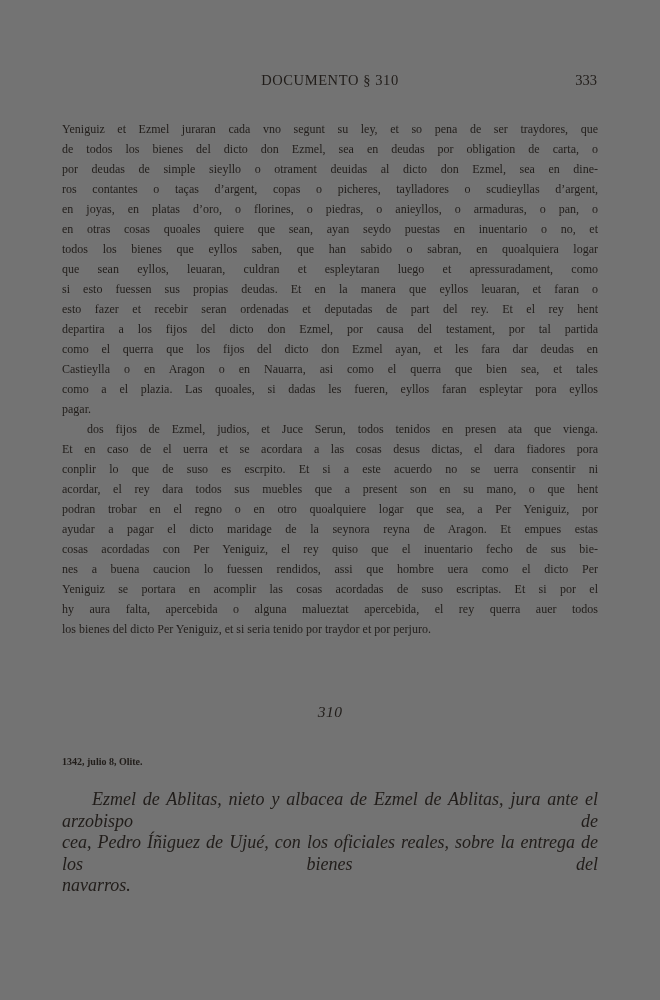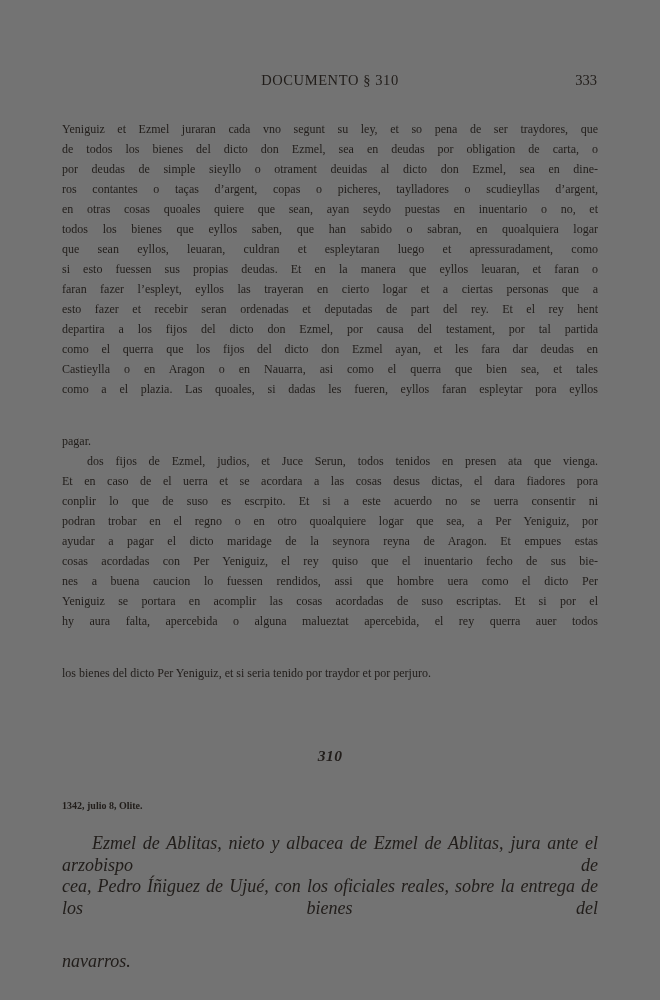--- a/index.html
+++ b/index.html
@@ -46,31 +46,30 @@
     margin-top: 30px;
     font-size: 12px;
     line-height: 20px;
   }
   .line {
     text-align: justify;
     text-align-last: justify;
   }
   .line.last {
     text-align-last: left;
-    margin-top: 32px;
   }
   .para-indent .line:first-child {
     text-indent: 25px;
   }
   
   .doc-number {
     margin-top: 63px;
     line-height: 20px;
     font-size: 15.5px;
-    font-weight: bold;
+    font-weight: normal;
     font-style: italic;
     text-align: center;
     letter-spacing: 0.5px;
   }
   
   .date-line {
     margin-top: 30px;
     line-height: 20px;
     font-size: 10px;
     font-weight: bold;
@@ -96,36 +95,37 @@
       <span class="running-title">DOCUMENTO § 310</span>
       <span class="page-number">333</span>
     </div>
 
     <div class="body-text">
       <div class="para">
           <div class="line">Yeniguiz et Ezmel juraran cada vno segunt su ley, et so pena de ser traydores, que</div>
           <div class="line">de todos los bienes del dicto don Ezmel, sea en deudas por obligation de carta, o</div>
           <div class="line">por deudas de simple sieyllo o otrament deuidas al dicto don Ezmel, sea en dine-</div>
           <div class="line">ros contantes o taças d’argent, copas o picheres, taylladores o scudieyllas d’argent,</div>
+          <div class="line">en joyas, en platas d’oro, o florines, o piedras, o anieyllos, o armaduras, o pan, o</div>
           <div class="line">en otras cosas quoales quiere que sean, ayan seydo puestas en inuentario o no, et</div>
           <div class="line">todos los bienes que eyllos saben, que han sabido o sabran, en quoalquiera logar</div>
           <div class="line">que sean eyllos, leuaran, culdran et espleytaran luego et apressuradament, como</div>
           <div class="line">si esto fuessen sus propias deudas. Et en la manera que eyllos leuaran, et faran o</div>
-          <div class="line">faran fazer l’espleyt, eyllos las trayeran en cierto logar et a ciertas personas que a</div>
           <div class="line">esto fazer et recebir seran ordenadas et deputadas de part del rey. Et el rey hent</div>
           <div class="line">departira a los fijos del dicto don Ezmel, por causa del testament, por tal partida</div>
           <div class="line">como el querra que los fijos del dicto don Ezmel ayan, et les fara dar deudas en</div>
           <div class="line">Castieylla o en Aragon o en Nauarra, asi como el querra que bien sea, et tales</div>
           <div class="line">como a el plazia. Las quoales, si dadas les fueren, eyllos faran espleytar pora eyllos</div>
           <div class="line last">pagar.</div>
         </div>
       <div class="para para-indent">
           <div class="line">dos fijos de Ezmel, judios, et Juce Serun, todos tenidos en presen ata que vienga.</div>
           <div class="line">Et en caso de el uerra et se acordara a las cosas desus dictas, el dara fiadores pora</div>
           <div class="line">conplir lo que de suso es escrpito. Et si a este acuerdo no se uerra consentir ni</div>
+          <div class="line">acordar, el rey dara todos sus muebles que a present son en su mano, o que hent</div>
           <div class="line">podran trobar en el regno o en otro quoalquiere logar que sea, a Per Yeniguiz, por</div>
           <div class="line">ayudar a pagar el dicto maridage de la seynora reyna de Aragon. Et empues estas</div>
           <div class="line">cosas acordadas con Per Yeniguiz, el rey quiso que el inuentario fecho de sus bie-</div>
           <div class="line">nes a buena caucion lo fuessen rendidos, assi que hombre uera como el dicto Per</div>
           <div class="line">Yeniguiz se portara en acomplir las cosas acordadas de suso escriptas. Et si por el</div>
           <div class="line">hy aura falta, apercebida o alguna malueztat apercebida, el rey querra auer todos</div>
           <div class="line last">los bienes del dicto Per Yeniguiz, et si seria tenido por traydor et por perjuro.</div>
         </div>
     </div>
 

